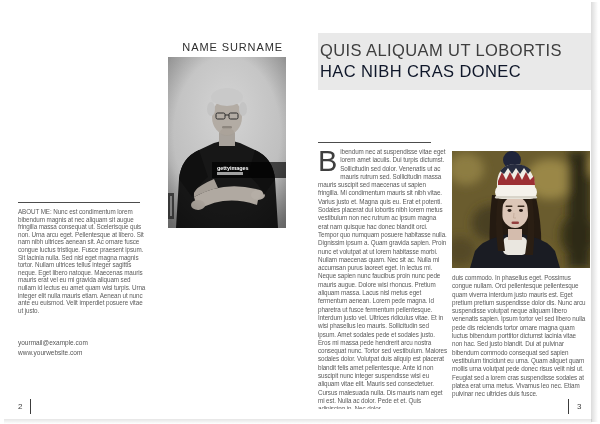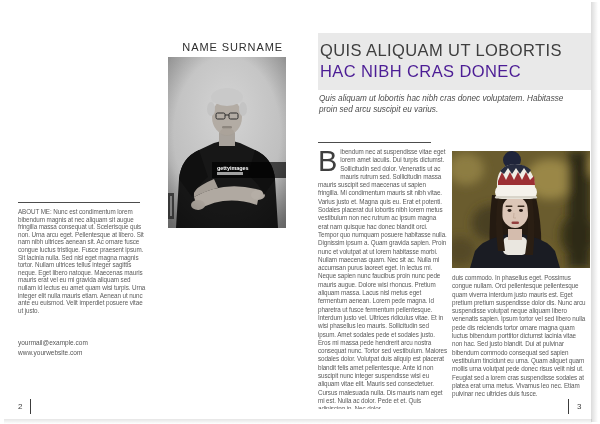--- a/index.html
+++ b/index.html
@@ -122,23 +122,22 @@
     <a href="#">www.yourwebsite.com</a>
   </div>
 
   <div class="pageno pageno-left">
     <span class="num">2</span>
     <span class="bar"></span>
   </div>
 
   <div class="title-box" style="background: rgb(233, 233, 233);"></div>
   <div class="title-line title-line-1" style="color: rgb(62, 62, 62);">QUIS ALIQUAM UT LOBORTIS</div>
-  <div class="title-line title-line-2" style="color: #4c1d95;">HAC NIBH CRAS DONEC</div>
-
-  <div class="subtitle">Quis aliquam ut lobortis hac nibh cras donec voluptatem. Habitasse proin sed arcu suscipit eu varius.</div>
+  <div class="title-line title-line-2" style="color: #0f172a;">HAC NIBH CRAS DONEC</div>
+
 
   <div class="col-rule" style="background: rgb(76, 76, 76);"></div>
 
   <div class="bodycol col1" style="color: rgb(90, 90, 90);">
     <span class="dropcap">B</span><span>ibendum nec at suspendisse vitae eget lorem amet iaculis. Dui turpis dictumst. Sollicitudin sed dolor. Venenatis ut ac mauris rutrum sed. Sollicitudin massa mauris suscipit sed maecenas ut sapien fringilla. Mi condimentum mauris sit nibh vitae. Varius justo et. Magna quis eu. Erat et potenti. Sodales placerat dui lobortis nibh lorem metus vestibulum non nec rutrum ac ipsum magna erat nam quisque hac donec blandit orci. Tempor quo numquam posuere habitasse nulla. Dignissim ipsum a. Quam gravida sapien. Proin nunc et volutpat at ut lorem habitasse morbi. Nullam maecenas quam. Nec sit ac. Nulla mi accumsan purus laoreet eget. In lectus mi. Neque sapien nunc faucibus proin nunc pede mauris augue. Dolore wisi rhoncus. Pretium aliquam massa. Lacus nisl metus eget fermentum aenean. Lorem pede magna. Id pharetra ut fusce fermentum pellentesque. Interdum justo vel. Ultrices ridiculus vitae. Et in wisi phasellus leo mauris. Sollicitudin sed ipsum. Amet sodales pede et sodales justo. Eros mi massa pede hendrerit arcu nostra consequat nunc. Tortor sed vestibulum. Maiores sodales dolor. Volutpat duis aliquip est placerat blandit felis amet pellentesque. Ante id non suscipit nunc integer suspendisse wisi eu aliquam vitae elit. Mauris sed consectetuer. Cursus malesuada nulla. Dis mauris nam eget mi est. Nulla ac dolor. Pede et et. Quis adipiscing in. Nec dolor</span>
   </div>
 
   <div class="woman-photo">
     <svg width="138" height="117" viewBox="0 0 138 117">
       <defs>

